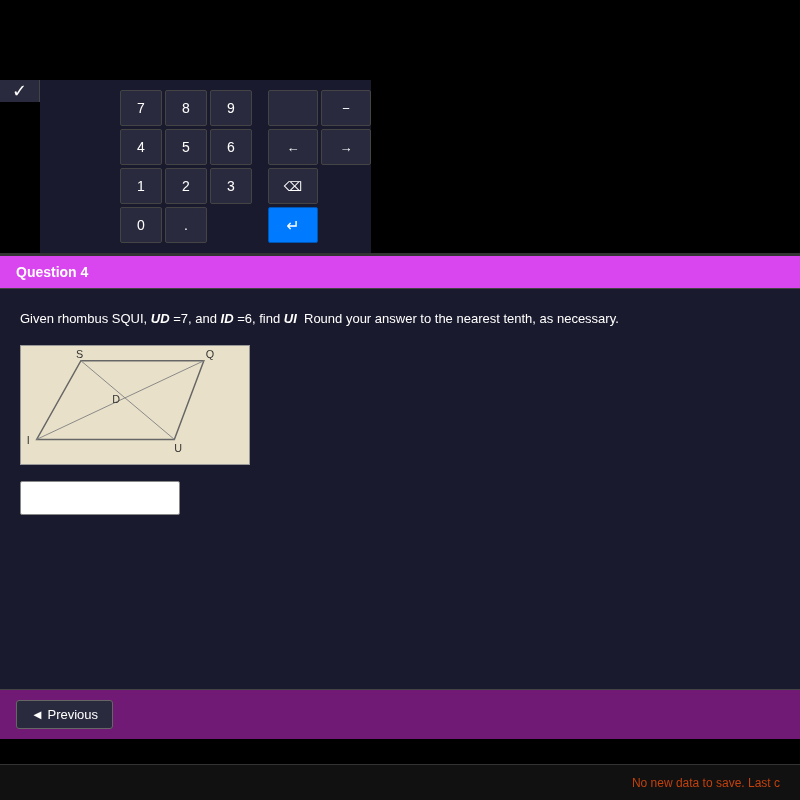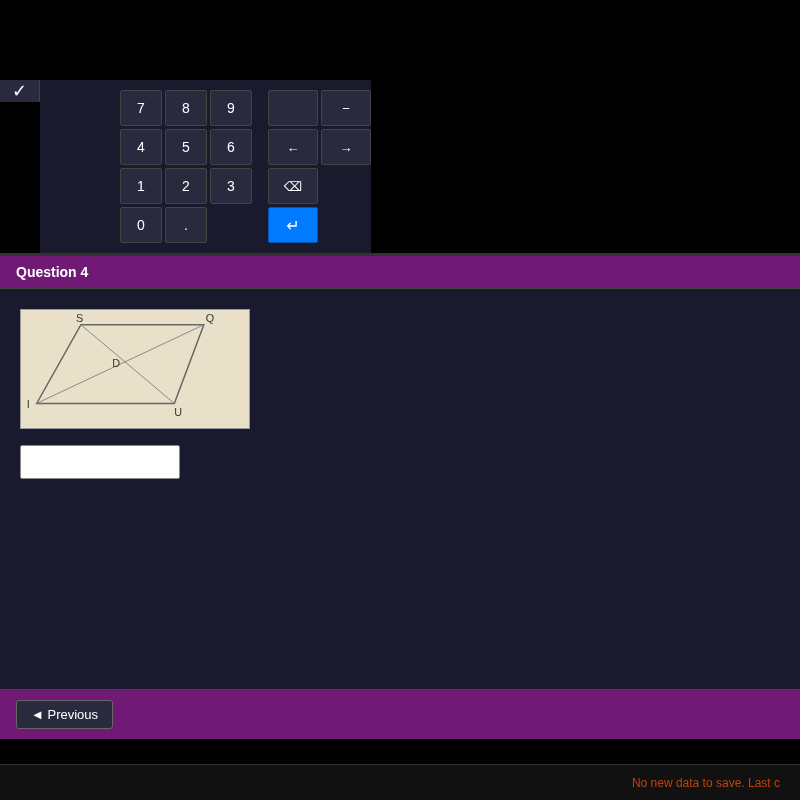--- a/index.html
+++ b/index.html
@@ -106,21 +106,21 @@
     }
 
     
     .divider {
       height: 3px;
       background: #333;
     }
 
     
     .question-header {
-      background: #701a75;
+      background: #d946ef;
       padding: 8px 16px;
       color: #fff;
       font-size: 14px;
       font-weight: bold;
       border-bottom: 1px solid #444;
     }
 
     
     .main-content {
       background: #1a1a2e;
@@ -277,20 +277,23 @@
   </div>
 </div>
 
 <div class="divider"></div>
 
 <div class="question-header">
   <span>Question 4</span>
 </div>
 
 <div class="main-content">
+  <div class="question-text">
+    Given rhombus SQUI, <span class="math-italic">UD</span> =7, and <span class="math-italic">ID</span> =6, find <span class="math-italic">UI</span>&nbsp; Round your answer to the nearest tenth, as necessary.
+  </div>
 
   <div class="diagram-container">
     <svg viewBox="0 0 230 120" xmlns="http://www.w3.org/2000/svg">
 
       <polygon points="60,15 185,15 155,95 15,95" fill="none" stroke="#666" stroke-width="1.5"></polygon>
 
       <line x1="60" y1="15" x2="155" y2="95" stroke="#888" stroke-width="1"></line>
 
       <line x1="185" y1="15" x2="15" y2="95" stroke="#888" stroke-width="1"></line>
 

